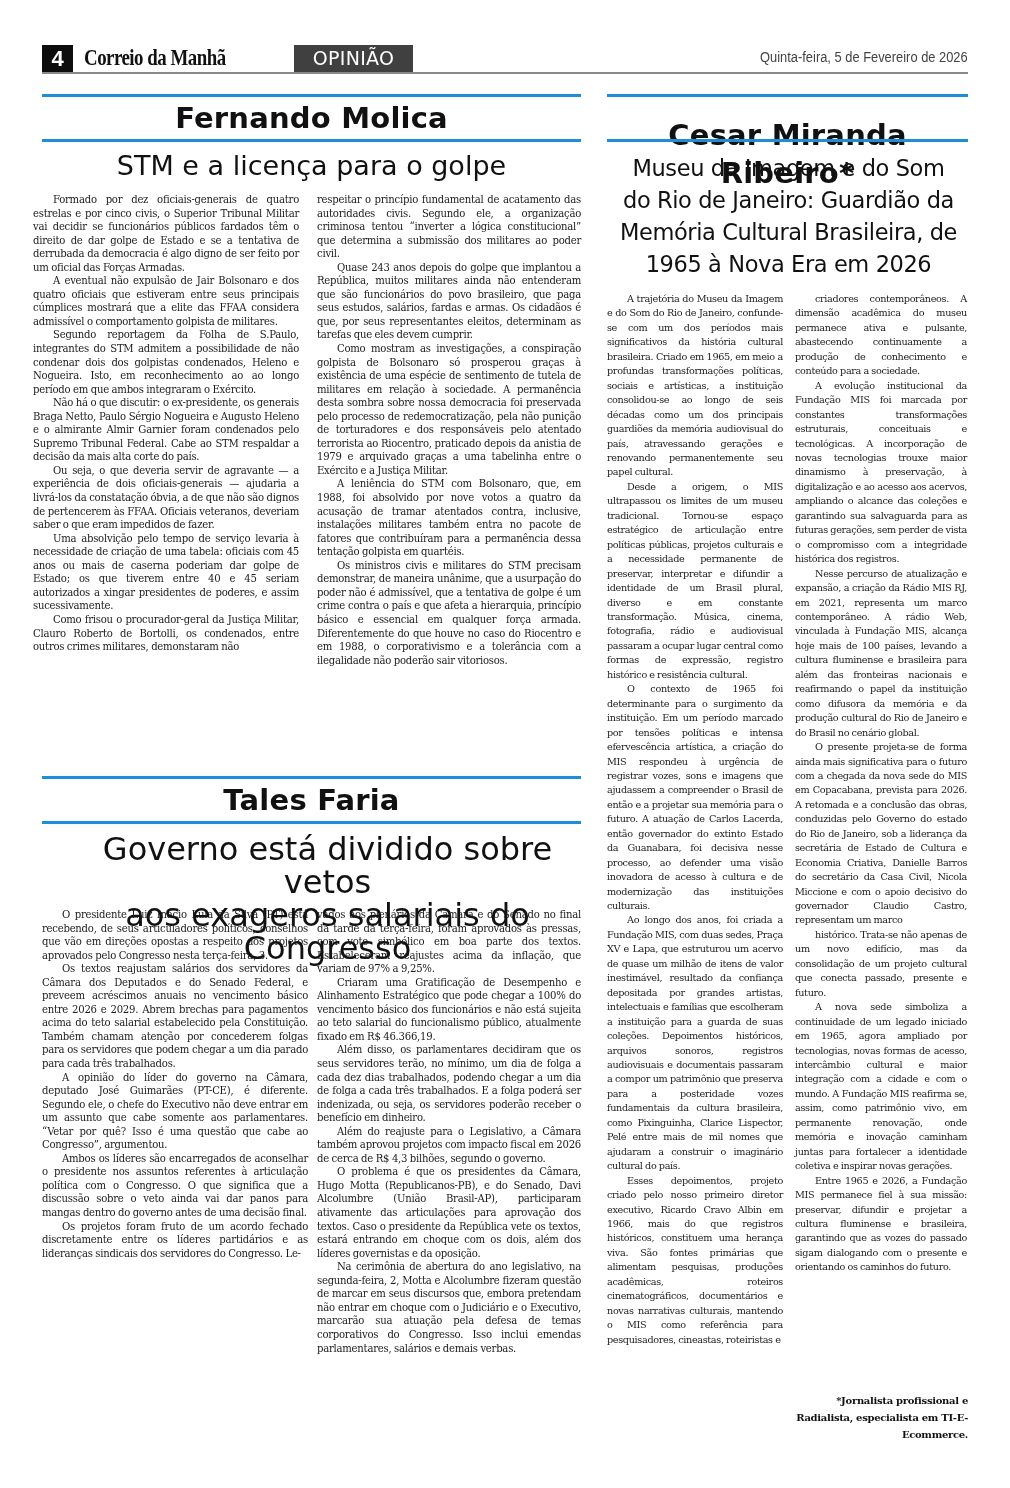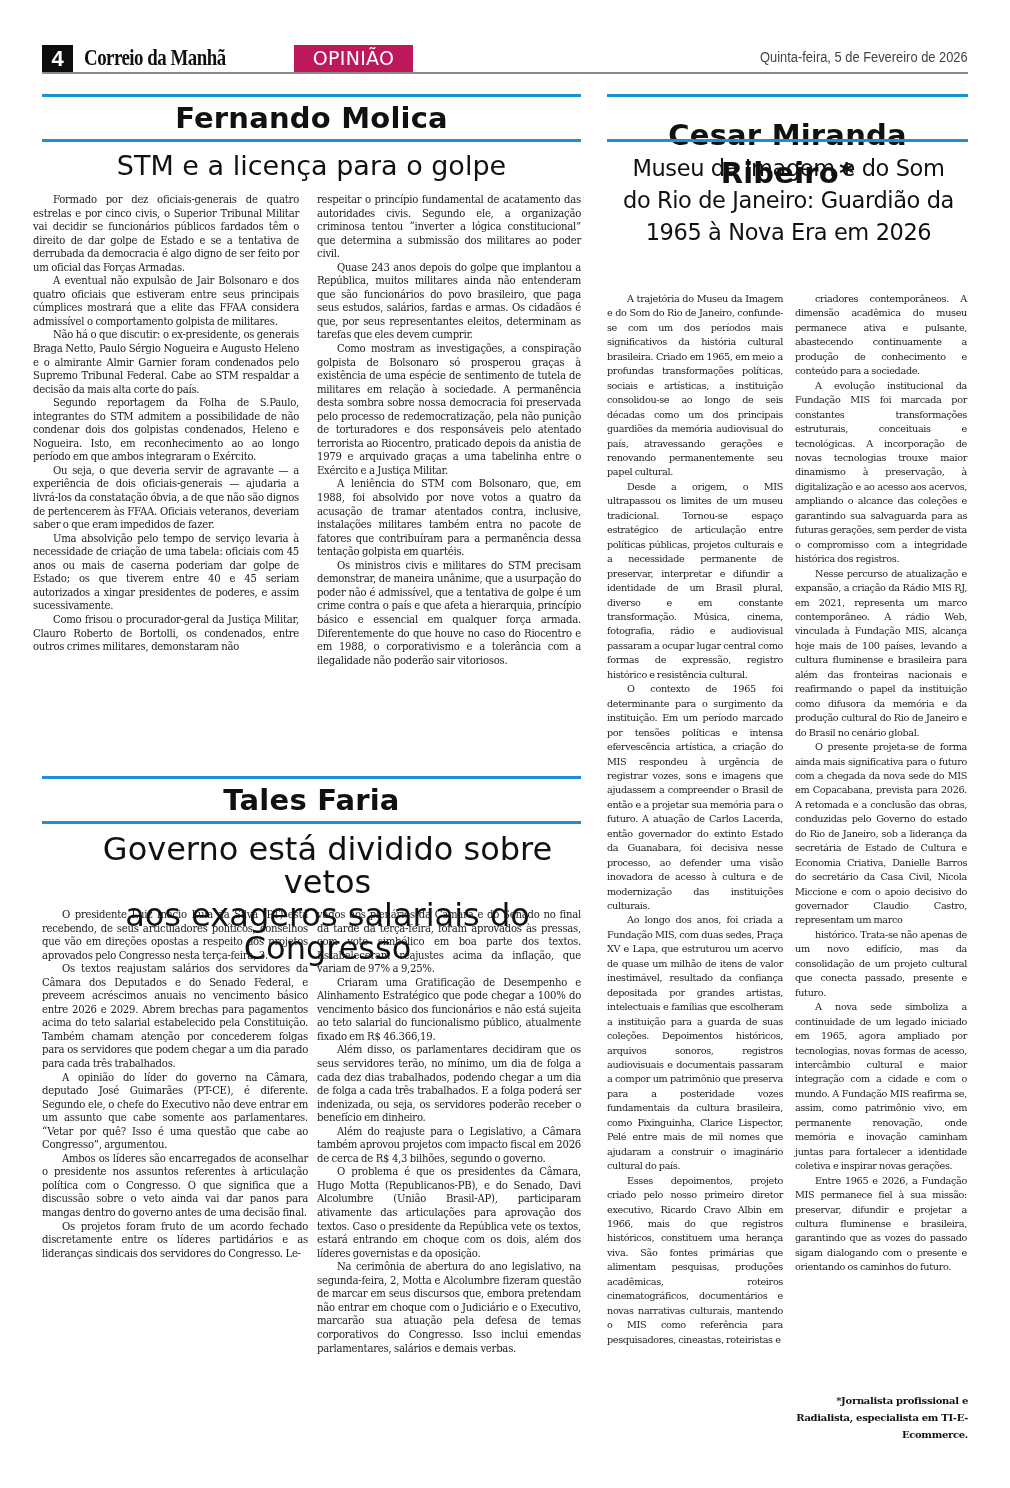--- a/index.html
+++ b/index.html
@@ -4,21 +4,21 @@
 <style>
   html, body { margin: 0; padding: 0; background: #ffffff; }
   body { width: 1010px; height: 1488px; position: relative; overflow: hidden; color: #1a1a1a; }
 
   
   .masthead { position: absolute; left: 42px; top: 45px; width: 926px; height: 27px; border-bottom: 2px solid #8a8a8a; }
   .page-num { position: absolute; left: 0; top: 0; width: 31px; height: 27px; background: #0d0d0d; color: #fff;
               font-family: "Liberation Sans", sans-serif; font-size: 22px; font-weight: bold; text-align: center; line-height: 27px; }
   .paper-name { position: absolute; left: 42px; top: -2px; font-family: "Liberation Serif", serif; font-weight: bold;
                 font-size: 23px; letter-spacing: -0.6px; transform: scaleX(0.82); transform-origin: left center; color: #111; line-height: 29px; }
-  .section-tag { position: absolute; left: 252px; top: 0; width: 119px; height: 27px; background: #be185d; color: #fff;
+  .section-tag { position: absolute; left: 252px; top: 0; width: 119px; height: 27px; background: #404040; color: #fff;
                  font-family: "DejaVu Sans", sans-serif; font-size: 19px; text-align: center; line-height: 27px; letter-spacing: 0.3px; }
   .date { position: absolute; right: 0; top: 4px; font-family: "Liberation Sans", sans-serif; font-size: 14px; color: #444;
           transform: scaleX(0.92); transform-origin: right center; }
 
   
   .rule { position: absolute; height: 3px; background: #1c8fd6; }
   .author { position: absolute; text-align: center; font-family: "DejaVu Sans", sans-serif; font-weight: bold; color: #111; letter-spacing: 0.2px; }
   .headline { position: absolute; text-align: center; font-family: "DejaVu Sans", sans-serif; color: #111; font-weight: normal; }
 
   
@@ -42,22 +42,22 @@
 
 <section>
   <div class="rule" style="left:42px; top:94px; width:539px;"></div>
   <div class="author" style="left:42px; top:99px; width:539px; font-size:29px; line-height:38px;">Fernando Molica</div>
   <div class="rule" style="left:42px; top:139px; width:539px;"></div>
   <h1 class="headline" style="left:42px; top:148px; width:539px; font-size:27px; line-height:36px; margin:0;">STM e a licença para o golpe</h1>
 
   <div class="col" style="left:33px; top:193px; width:266px;">
     <p>Formado por dez oficiais-generais de quatro estrelas e por cinco civis, o Superior Tribunal Militar vai decidir se funcionários públicos fardados têm o direito de dar golpe de Estado e se a tentativa de derrubada da democracia é algo digno de ser feito por um oficial das Forças Armadas.</p>
     <p>A eventual não expulsão de Jair Bolsonaro e dos quatro oficiais que estiveram entre seus principais cúmplices mostrará que a elite das FFAA considera admissível o comportamento golpista de militares.</p>
+    <p>Segundo reportagem da Folha de S.Paulo, integrantes do STM admitem a possibilidade de não condenar dois dos golpistas condenados,  Heleno e Nogueira. Isto, em reconhecimento ao ao longo período em que ambos integraram o Exército.</p>
     <p>Não há o que discutir: o ex-presidente, os generais Braga Netto, Paulo Sérgio Nogueira e Augusto Heleno e o almirante Almir Garnier foram condenados pelo Supremo Tribunal Federal. Cabe ao STM respaldar a decisão da mais alta corte do país.</p>
-    <p>Segundo reportagem da Folha de S.Paulo, integrantes do STM admitem a possibilidade de não condenar dois dos golpistas condenados,  Heleno e Nogueira. Isto, em reconhecimento ao ao longo período em que ambos integraram o Exército.</p>
     <p>Ou seja, o que deveria servir de agravante — a experiência de dois oficiais-generais — ajudaria a livrá-los da constatação óbvia, a de que não são dignos de pertencerem às FFAA. Oficiais veteranos, deveriam saber o que eram impedidos de fazer.</p>
     <p>Uma absolvição pelo tempo de serviço levaria à necessidade de criação de uma tabela: oficiais com 45 anos ou mais de caserna poderiam dar golpe de Estado; os que tiverem entre 40 e 45 seriam autorizados a xingar presidentes de poderes, e assim sucessivamente.</p>
     <p>Como frisou o procurador-geral da Justiça Militar, Clauro Roberto de Bortolli, os condenados, entre outros crimes militares, demonstaram não</p>
   </div>
   <div class="col" style="left:317px; top:193px; width:264px;">
     <p class="cont">respeitar o princípio fundamental de acatamento das autoridades civis. Segundo ele, a organização criminosa tentou “inverter a lógica constitucional” que determina a submissão dos militares ao poder civil.</p>
     <p>Quase 243 anos depois do golpe que implantou a República, muitos militares ainda não entenderam que são funcionários do povo brasileiro, que paga seus estudos, salários, fardas e armas. Os cidadãos é que, por seus representantes eleitos, determinam as tarefas que eles devem cumprir.</p>
     <p>Como mostram as investigações, a conspiração golpista de Bolsonaro só prosperou graças à existência de uma espécie de sentimento de tutela de militares em relação à sociedade. A permanência desta sombra sobre nossa democracia foi preservada pelo processo de redemocratização, pela não punição de torturadores e dos responsáveis pelo atentado terrorista ao Riocentro, praticado depois da anistia de 1979 e arquivado graças a uma tabelinha entre o Exército e a Justiça Militar.</p>
     <p>A leniência do STM com Bolsonaro, que, em 1988, foi absolvido por nove votos a quatro da acusação de tramar atentados contra, inclusive, instalações militares também entra no pacote de fatores que contribuíram para a permanência dessa tentação golpista em quartéis.</p>
     <p>Os ministros civis e militares do STM precisam demonstrar, de maneira unânime, que a usurpação do poder não é admissível, que a tentativa de golpe é um crime contra o país e que afeta a hierarquia, princípio básico e essencial em qualquer força armada. Diferentemente do que houve no caso do Riocentro e em 1988, o corporativismo e a tolerância com a ilegalidade não poderão sair vitoriosos.</p>
@@ -90,20 +90,21 @@
   </div>
 </section>
 
 <section>
   <div class="rule" style="left:607px; top:94px; width:361px;"></div>
   <div class="author" style="left:600px; top:99px; width:375px; font-size:29px; line-height:38px;margin-top:17px;">Cesar Miranda Ribeiro*</div>
   <div class="rule" style="left:607px; top:139px; width:361px;"></div>
   <h1 class="headline" style="left:600px; top:151px; width:375px; font-size:22.5px; line-height:32px; margin:1px; letter-spacing:-0.4px;">
     <span style="display:block;">Museu da Imagem e do Som</span>
     <span style="display:block;">do Rio de Janeiro: Guardião  da</span>
+    <span style="display:block;">Memória Cultural Brasileira, de</span>
     <span style="display:block;">1965 à Nova Era em  2026</span>
   </h1>
 
   <div class="col narrow" style="left:607px; top:292px; width:176px;">
     <p>A trajetória do Museu da Imagem e do Som do Rio de Janeiro, confunde-se com um dos períodos mais significativos da história cultural brasileira. Criado em 1965, em meio a profundas transformações políticas, sociais e artísticas, a instituição consolidou-se ao longo de seis décadas como um dos principais guardiões da memória audiovisual do país, atravessando gerações e renovando permanentemente seu papel cultural.</p>
     <p>Desde a origem, o MIS ultrapassou os limites de um museu tradicional. Tornou-se espaço estratégico de articulação entre políticas públicas, projetos culturais e a necessidade permanente de preservar, interpretar e difundir a identidade de um Brasil plural, diverso e em constante transformação. Música, cinema, fotografia, rádio e audiovisual passaram a ocupar lugar central como formas de expressão, registro histórico e resistência cultural.</p>
     <p>O contexto de 1965 foi determinante para o surgimento da instituição. Em um período marcado por tensões políticas e intensa efervescência artística, a criação do MIS respondeu à urgência de registrar vozes, sons e imagens que ajudassem a compreender o Brasil de então e a projetar sua memória para o futuro. A atuação de Carlos Lacerda, então governador do extinto Estado da Guanabara, foi decisiva nesse processo, ao defender uma visão inovadora de acesso à cultura e de modernização das instituições culturais.</p>
     <p>Ao longo dos anos, foi criada a Fundação MIS, com duas sedes, Praça XV e Lapa, que estruturou um acervo de quase um milhão de itens de valor inestimável, resultado da confiança depositada por grandes artistas, intelectuais e famílias que escolheram a instituição para a guarda de suas coleções. Depoimentos históricos, arquivos sonoros, registros audiovisuais e documentais passaram a compor um patrimônio que preserva para a posteridade vozes fundamentais da cultura brasileira, como Pixinguinha, Clarice Lispector, Pelé entre mais de mil nomes que ajudaram a construir o imaginário cultural do país.</p>
     <p>Esses depoimentos, projeto criado pelo nosso primeiro diretor executivo, Ricardo Cravo Albin em 1966, mais do que registros históricos, constituem uma herança viva. São fontes primárias que alimentam pesquisas, produções acadêmicas, roteiros cinematográficos, documentários e novas narrativas culturais, mantendo o MIS como referência para pesquisadores, cineastas, roteiristas e</p>
   </div>

